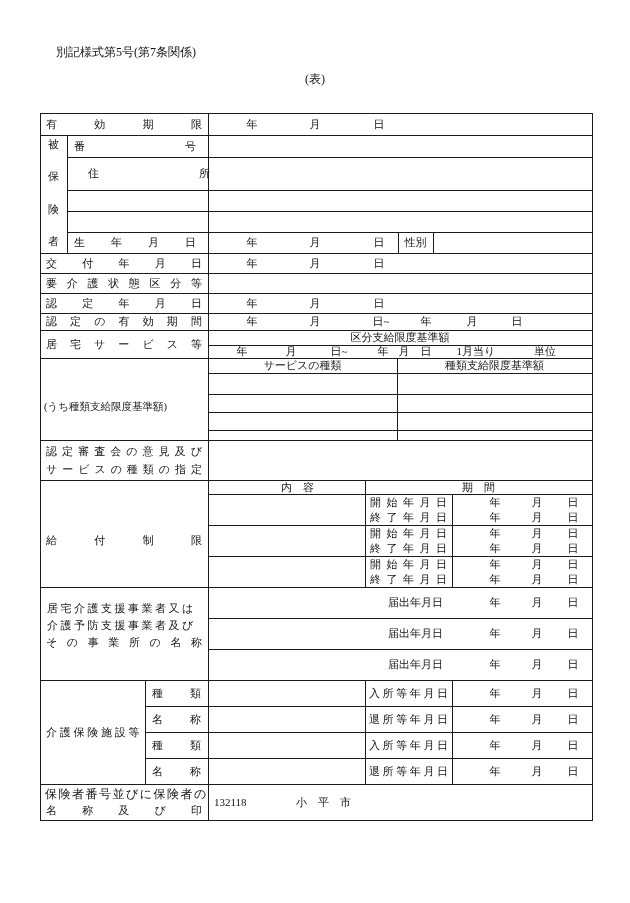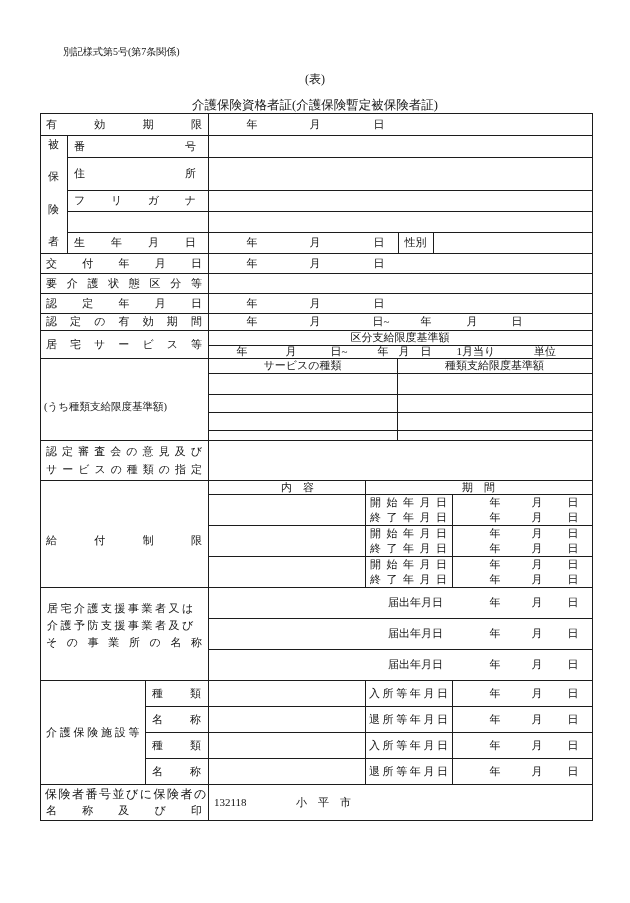--- a/index.html
+++ b/index.html
@@ -14,23 +14,22 @@
   .w22{width:24px;}
   .small{font-size:10.5px;}
   .vert{position:absolute;left:40px;top:137px;width:27px;height:112px;display:flex;
     flex-direction:column;justify-content:space-between;align-items:center;font-size:11px;}
 </style>
 </head>
 <body>
 
 <div id="canvas">
 
-  <div class="t" style="left:63px;top:42px;font-size:10px">別記様式第5号(第7条関係)</div>
+  <div class="t" style="left:56px;top:42px;font-size:12px">別記様式第5号(第7条関係)</div>
   <div class="t c" style="left:0;top:69px;width:630px;font-size:12px">(表)</div>
-  <div class="t c" style="left:0;top:95px;width:630px;font-size:12.5px">介護保険資格者証(介護保険暫定被保険者証)</div>
 
   <i class="hl" style="top:113px;left:40px;width:553px"></i>
   <i class="hl" style="top:135px;left:40px;width:553px"></i>
   <i class="hl" style="top:157px;left:67px;width:526px"></i>
   <i class="hl" style="top:190px;left:67px;width:526px"></i>
   <i class="hl" style="top:211px;left:67px;width:526px"></i>
   <i class="hl" style="top:232px;left:67px;width:526px"></i>
   <i class="hl" style="top:253px;left:40px;width:553px"></i>
   <i class="hl" style="top:273px;left:40px;width:553px"></i>
   <i class="hl" style="top:293px;left:40px;width:553px"></i>
@@ -73,22 +72,21 @@
   <div class="t j" style="left:46px;top:113px;width:156px;line-height:22px">有 効 期 限</div>
 
   <div class="vert">
     <span>被</span>
     <span>保</span>
     <span>険</span>
     <span>者</span>
   </div>
 
   <div class="t j" style="left:74px;top:135px;width:122px;line-height:22px">番 号</div>
-  <div class="t j" style="left:74px;top:157px;width:122px;line-height:33px">住 所</div>
-  <div class="t j" style="left:74px;top:190px;width:122px;line-height:21px">フ リ ガ ナ</div>
+  <div class="t j" style="left:88px;top:157px;width:122px;line-height:33px">住 所</div>
   <div class="t j" style="left:74px;top:232px;width:122px;line-height:21px">生 年 月 日</div>
 
   <div class="t j" style="left:46px;top:253px;width:156px;line-height:20px">交 付 年 月 日</div>
   <div class="t j" style="left:46px;top:273px;width:156px;line-height:20px">要 介 護 状 態 区 分 等</div>
   <div class="t j" style="left:46px;top:293px;width:156px;line-height:20px">認 定 年 月 日</div>
   <div class="t j" style="left:46px;top:313px;width:156px;line-height:17px">認 定 の 有 効 期 間</div>
   <div class="t j" style="left:46px;top:330px;width:156px;line-height:28px">居 宅 サ ー ビ ス 等</div>
   <div class="t small" style="left:44px;top:373px;width:164px;line-height:67px">(うち種類支給限度基準額)</div>
   <div class="t j" style="left:46px;top:442px;width:156px;line-height:18px">認 定 審 査 会 の 意 見 及 び</div>
   <div class="t j" style="left:46px;top:460px;width:156px;line-height:18px">サ ー ビ ス の 種 類 の 指 定</div>

